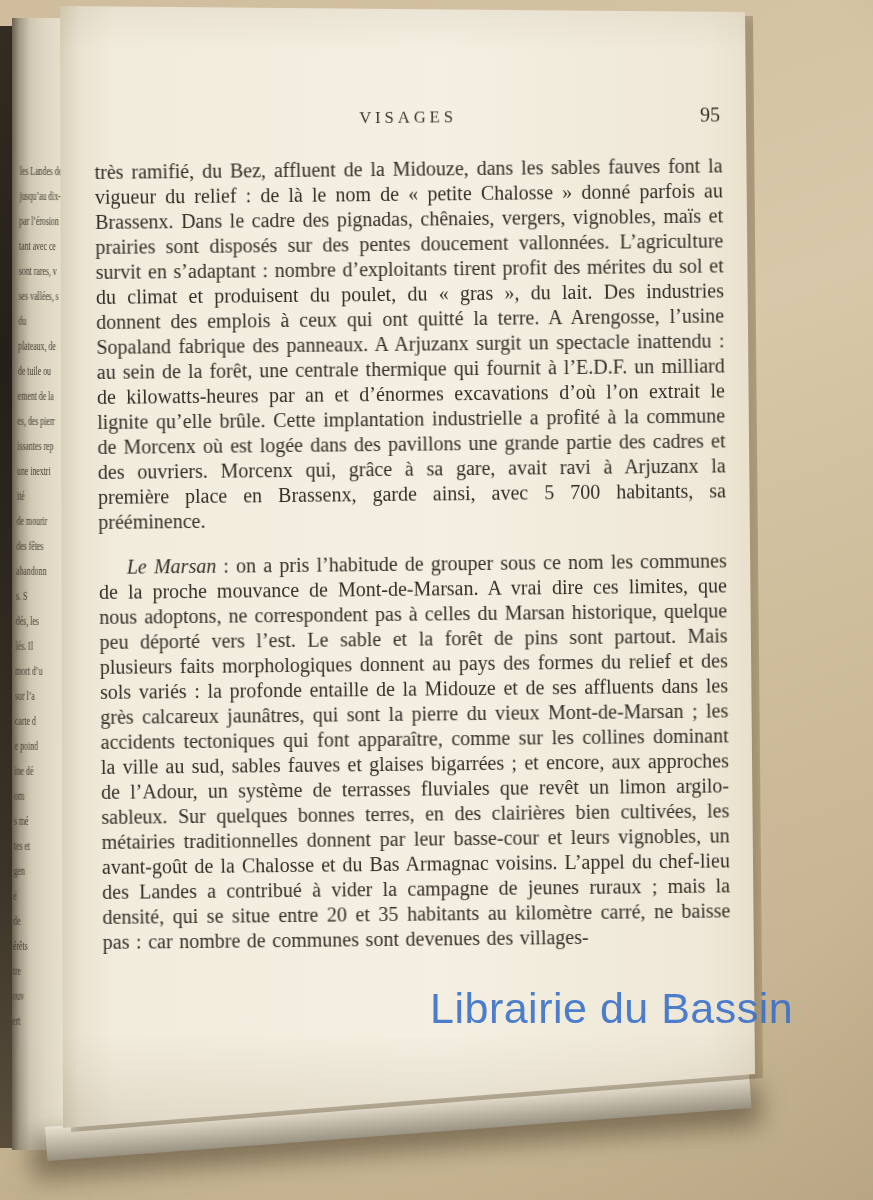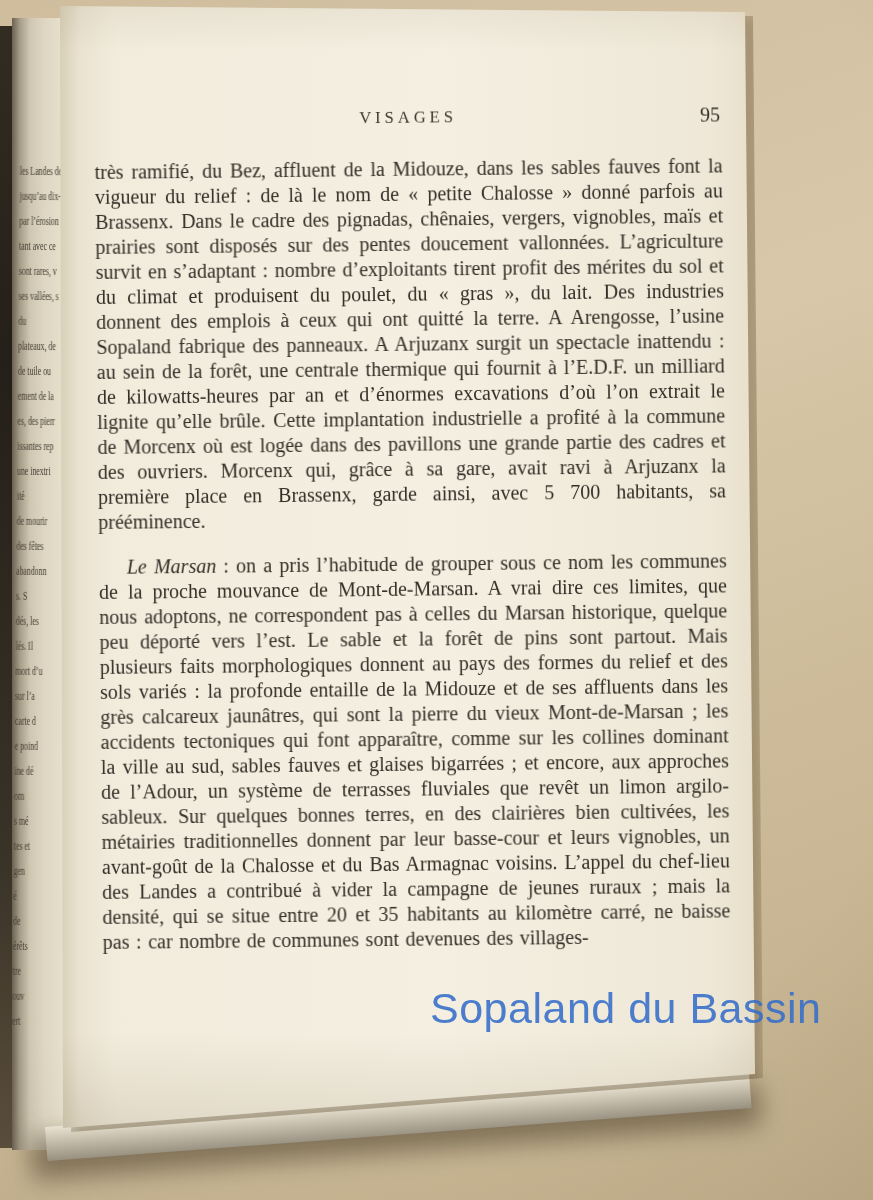--- a/index.html
+++ b/index.html
@@ -144,15 +144,15 @@
         <span class="page-number">95</span>
       </div>
       <p class="para para1">très ramifié, du Bez, affluent de la Midouze, dans les sables fauves font la vigueur du relief : de là le nom de « petite Chalosse » donné parfois au Brassenx. Dans le cadre des pignadas, chênaies, vergers, vignobles, maïs et prairies sont disposés sur des pentes doucement vallonnées. L’agriculture survit en s’adaptant : nombre d’exploitants tirent profit des mérites du sol et du climat et produisent du poulet, du « gras », du lait. Des industries donnent des emplois à ceux qui ont quitté la terre. A Arengosse, l’usine Sopaland fabrique des panneaux. A Arjuzanx surgit un spectacle inattendu : au sein de la forêt, une centrale thermique qui fournit à l’E.D.F. un milliard de kilowatts-heures par an et d’énormes excavations d’où l’on extrait le lignite qu’elle brûle. Cette implantation industrielle a profité à la commune de Morcenx où est logée dans des pavillons une grande partie des cadres et des ouvriers. Morcenx qui, grâce à sa gare, avait ravi à Arjuzanx la première place en Brassenx, garde ainsi, avec 5 700 habitants, sa prééminence.</p>
       <p class="para para2"><span class="lead">Le Marsan</span><span> : on a pris l’habitude de grouper sous ce nom les communes de la proche mouvance de Mont-de-Marsan. A vrai dire ces limites, que nous adoptons, ne correspondent pas à celles du Marsan historique, quelque peu déporté vers l’est. Le sable et la forêt de pins sont partout. Mais plusieurs faits morphologiques donnent au pays des formes du relief et des sols variés : la profonde entaille de la Midouze et de ses affluents dans les grès calcareux jaunâtres, qui sont la pierre du vieux Mont-de-Marsan ; les accidents tectoniques qui font apparaître, comme sur les collines dominant la ville au sud, sables fauves et glaises bigarrées ; et encore, aux approches de l’Adour, un système de terrasses fluviales que revêt un limon argilo-sableux. Sur quelques bonnes terres, en des clairières bien cultivées, les métairies traditionnelles donnent par leur basse-cour et leurs vignobles, un avant-goût de la Chalosse et du Bas Armagnac voisins. L’appel du chef-lieu des Landes a contribué à vider la campagne de jeunes ruraux ; mais la densité, qui se situe entre 20 et 35 habitants au kilomètre carré, ne baisse pas : car nombre de communes sont devenues des villages-</span></p>
     </div>
     <div class="page-shade"></div>
   </div>
 
   <div class="vignette"></div>
 
-  <div class="watermark" style="color: rgba(52, 109, 202, 0.88);">Sopaland du Bassin</div>
+  <div class="watermark" style="color: rgba(52, 109, 202, 0.88);">Librairie du Bassin</div>
 
 </div>
 
 </body></html>

